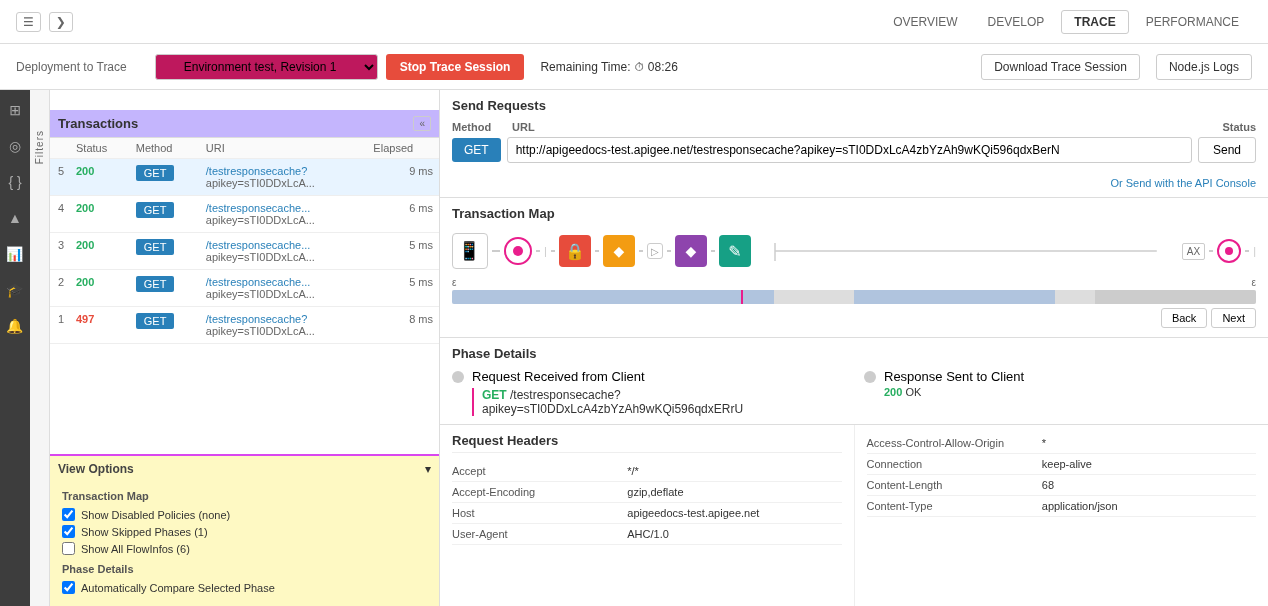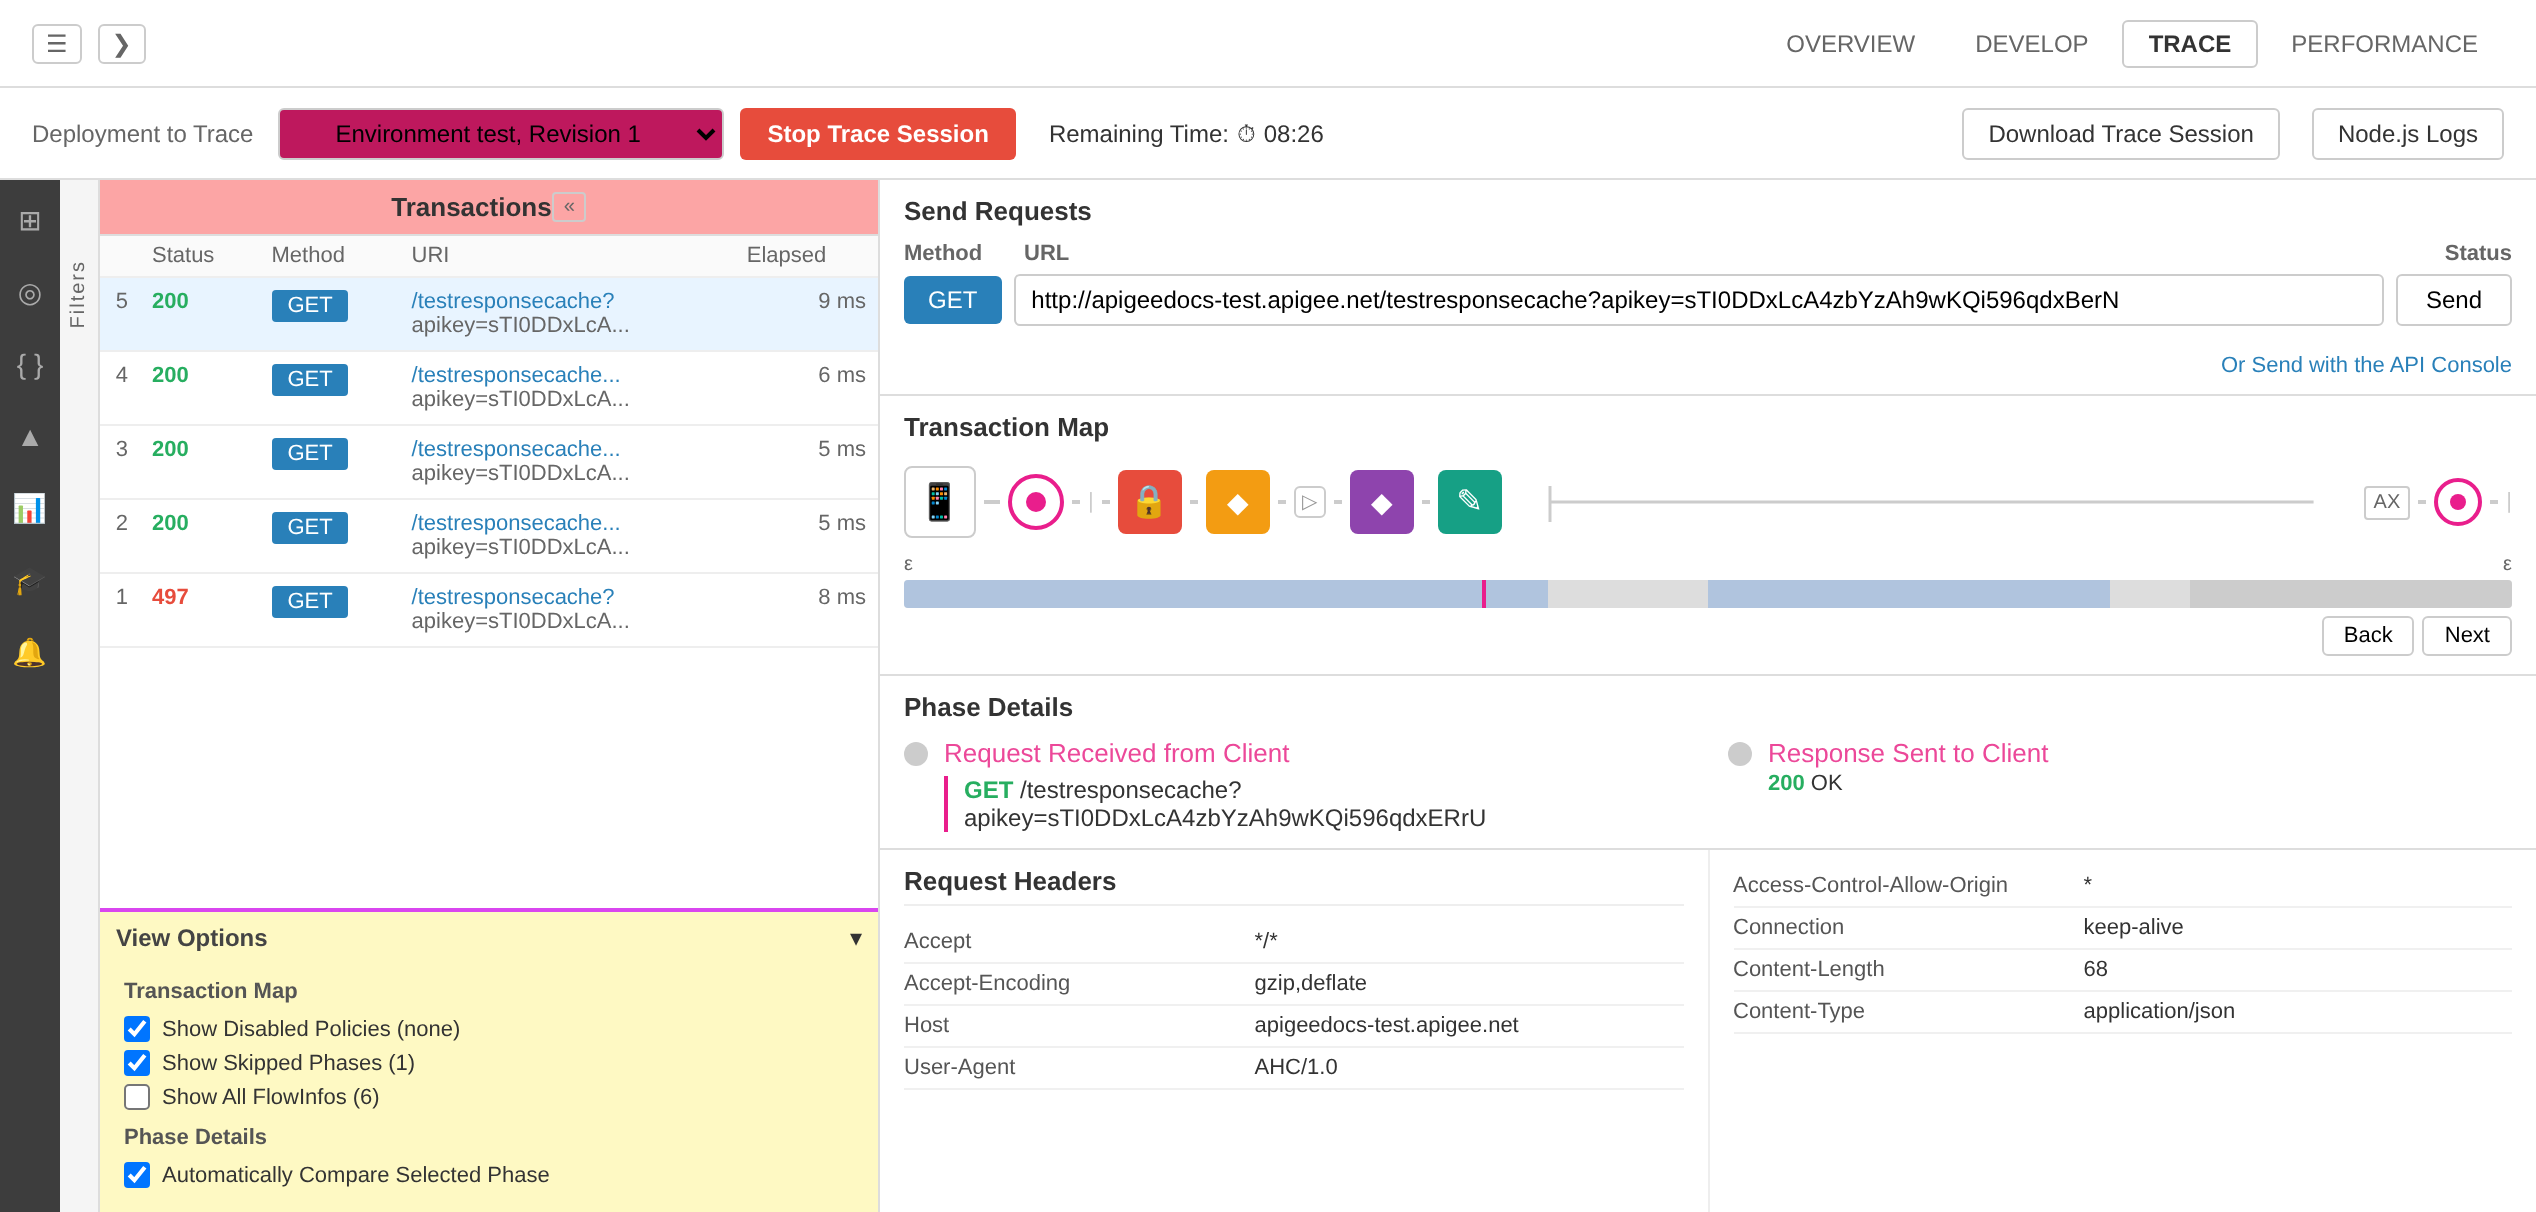--- a/index.html
+++ b/index.html
@@ -10,36 +10,36 @@
     
     .top-nav { display: flex; align-items: center; justify-content: space-between; background: #fff; border-bottom: 1px solid #ddd; padding: 0 16px; height: 44px; }
     .nav-left { display: flex; align-items: center; gap: 8px; }
     .nav-icon-btn { background: none; border: 1px solid #ccc; border-radius: 3px; padding: 2px 6px; cursor: pointer; font-size: 12px; color: #666; }
     .nav-right { display: flex; align-items: center; gap: 4px; }
     .nav-tab { padding: 4px 12px; font-size: 12px; color: #666; cursor: pointer; text-decoration: none; border: 1px solid transparent; }
     .nav-tab.active { color: #333; font-weight: bold; border: 1px solid #ccc; border-radius: 3px; }
 
     
     .toolbar { display: flex; align-items: center; gap: 8px; background: #fff; border-bottom: 1px solid #ddd; padding: 8px 16px; height: 46px; }
-    .toolbar-label { font-size: 12px; color: #666; margin-right: 4px; }
+    .toolbar-label { font-size: 12px; color: #666; margin-right: 20px; }
     .toolbar-select { font-size: 12px; padding: 4px 24px; border: 1px solid #ccc; border-radius: 3px; background: #be185d; cursor: pointer; }
     .btn-stop { background: #e74c3c; color: #fff; border: none; border-radius: 3px; padding: 6px 14px; font-size: 12px; cursor: pointer; font-weight: bold; }
     .timer-info { font-size: 12px; color: #333; margin-left: 8px; display: flex; align-items: center; gap: 4px; }
     .btn-outline { background: #fff; border: 1px solid #ccc; border-radius: 3px; padding: 5px 12px; font-size: 12px; cursor: pointer; color: #333; margin-left: 8px; }
 
     
     .main-content { display: flex; flex: 1; overflow: hidden; }
 
     
     .sidebar-icons { width: 30px; background: #3d3d3d; display: flex; flex-direction: column; align-items: center; padding-top: 8px; gap: 12px; }
     .sidebar-icon { color: #aaa; font-size: 14px; cursor: pointer; padding: 4px; }
 
     
     .transactions-panel { width: 390px; background: #fff; border-right: 1px solid #ddd; display: flex; flex-direction: column; overflow: hidden; }
-    .transactions-header { display: flex; align-items: center; justify-content: center; padding: 6px 8px; border-bottom: 1px solid #ddd; background: #fca5a5; }
+    .transactions-header { display: flex; align-items: center; justify-content: space-between; padding: 6px 8px; border-bottom: 1px solid #ddd; background: #c4b5fd; margin-top: 20px; }
     .transactions-title { font-weight: bold; font-size: 13px; }
 
     .transactions-table { flex: 1; overflow-y: auto; }
     .tx-table { width: 100%; border-collapse: collapse; }
     .tx-table th { font-size: 11px; color: #666; font-weight: normal; text-align: left; padding: 4px 6px; border-bottom: 1px solid #eee; background: #fafafa; }
     .tx-table td { padding: 6px 6px; border-bottom: 1px solid #eee; font-size: 11px; vertical-align: top; }
     .tx-row.selected { background: #e8f4ff; }
     .status-200 { color: #27ae60; font-weight: bold; }
     .status-401 { color: #e74c3c; font-weight: bold; }
     .btn-get { background: #2980b9; color: #fff; border: none; border-radius: 2px; padding: 2px 8px; font-size: 11px; cursor: pointer; }
@@ -76,21 +76,21 @@
     .map-flow { display: flex; align-items: center; gap: 4px; padding: 4px 0; }
     .nav-btn { background: #fff; border: 1px solid #ccc; border-radius: 3px; padding: 3px 10px; font-size: 11px; cursor: pointer; }
 
     
     .phase-details-section { padding: 8px 12px; border-bottom: 1px solid #ddd; }
     .phase-cols { display: flex; gap: 20px; }
     .phase-col { flex: 1; }
     .phase-item { display: flex; align-items: flex-start; gap: 8px; }
     .phase-dot { width: 12px; height: 12px; border-radius: 50%; background: #ccc; margin-top: 2px; flex-shrink: 0; }
     .phase-content { }
-    .phase-title { font-size: 13px; color: #ec4899; }
+    .phase-title { font-size: 13px; color: #000000; }
     .phase-detail { font-size: 11px; color: #333; margin-top: 2px; }
     .method-get { color: #27ae60; font-weight: bold; }
     .status-ok { color: #27ae60; font-weight: bold; }
     .phase-divider { border-left: 2px solid #e91e8c; padding-left: 8px; margin-top: 4px; }
 
     
     .headers-section { display: flex; flex: 1; overflow: hidden; }
     .headers-col { flex: 1; padding: 8px 12px; border-right: 1px solid #eee; overflow-y: auto; }
     .headers-col:last-child { border-right: none; }
     .headers-title { font-size: 13px; font-weight: bold; margin-bottom: 8px; border-bottom: 1px solid #eee; padding-bottom: 4px; }

